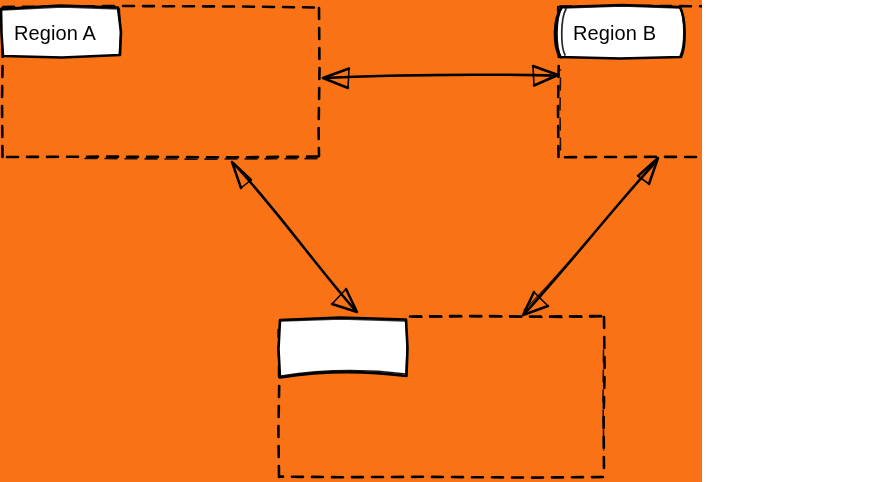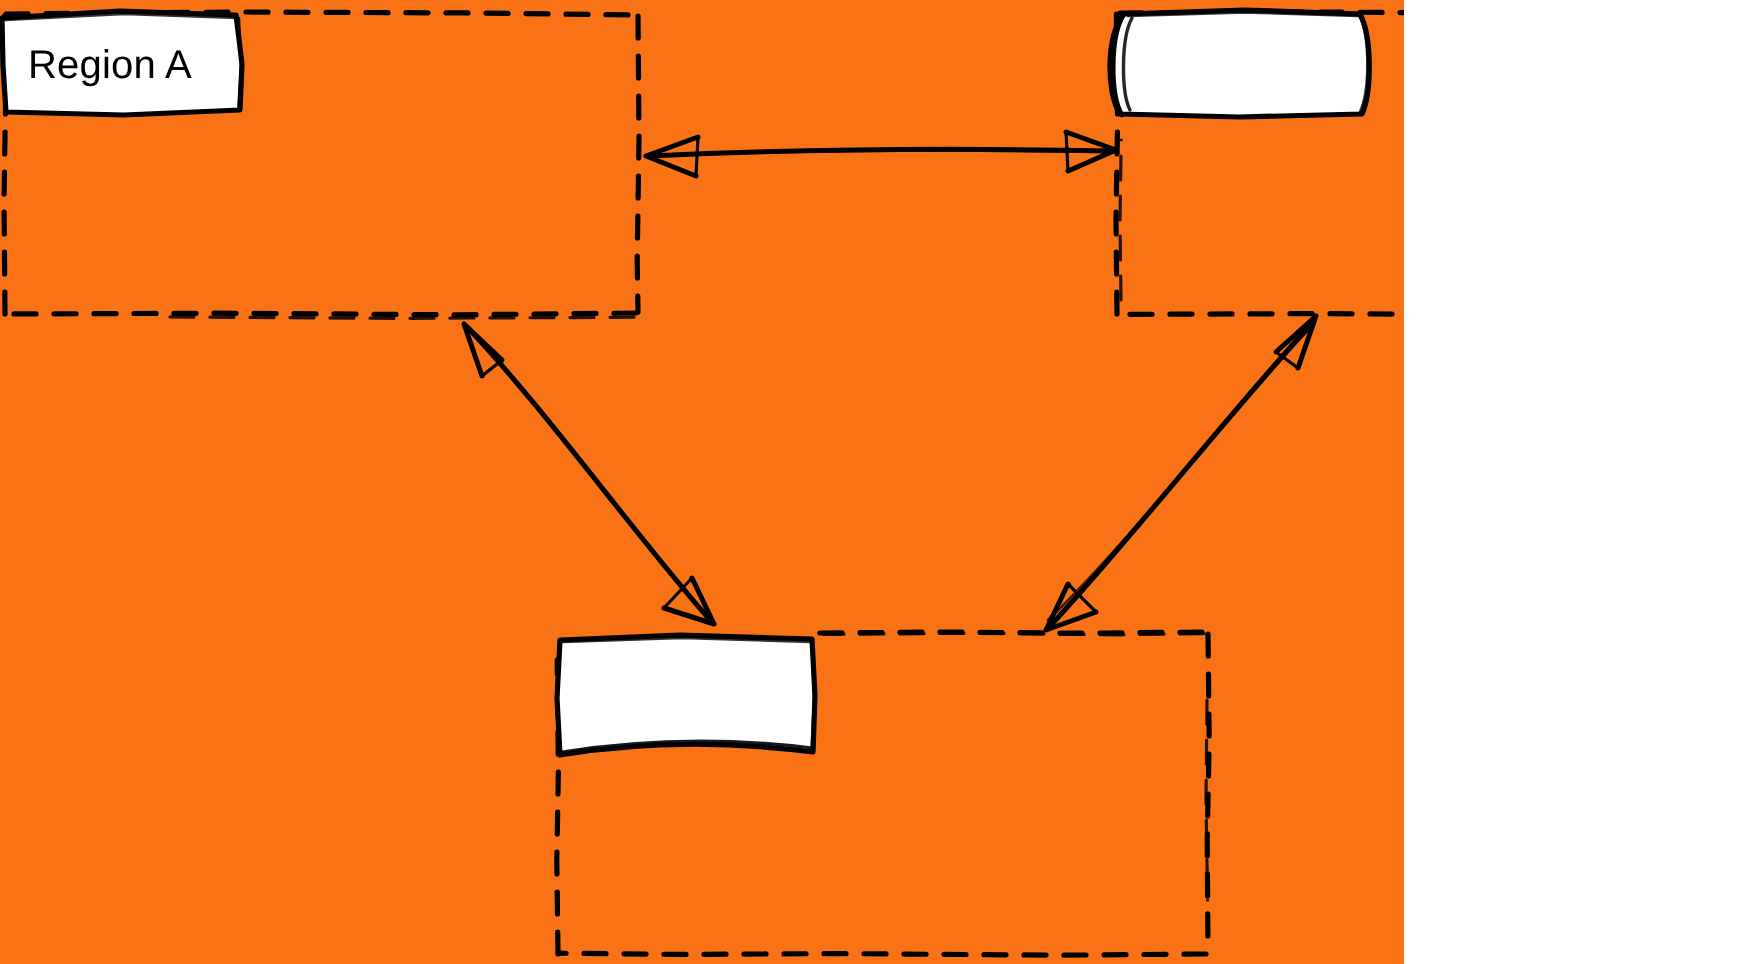--- a/index.html
+++ b/index.html
@@ -142,15 +142,16 @@
       <path d="M 649 184 L 638 176" fill="none" stroke="#000" stroke-width="1.6" stroke-linecap="round"></path>
 
       <path d="M 523 315 L 548 306 M 523 315 L 534 292" fill="none" stroke="#000" stroke-width="2.5" stroke-linecap="round"></path>
       <path d="M 548 306 L 534 292" fill="none" stroke="#000" stroke-width="1.6" stroke-linecap="round"></path>
     </g>
 
   </svg>
 
   <div class="region-label" id="label-a">Region A</div>
 
+  <div class="region-label" id="label-b">Region B</div>
 
 
 </div>
 
 </body></html>

